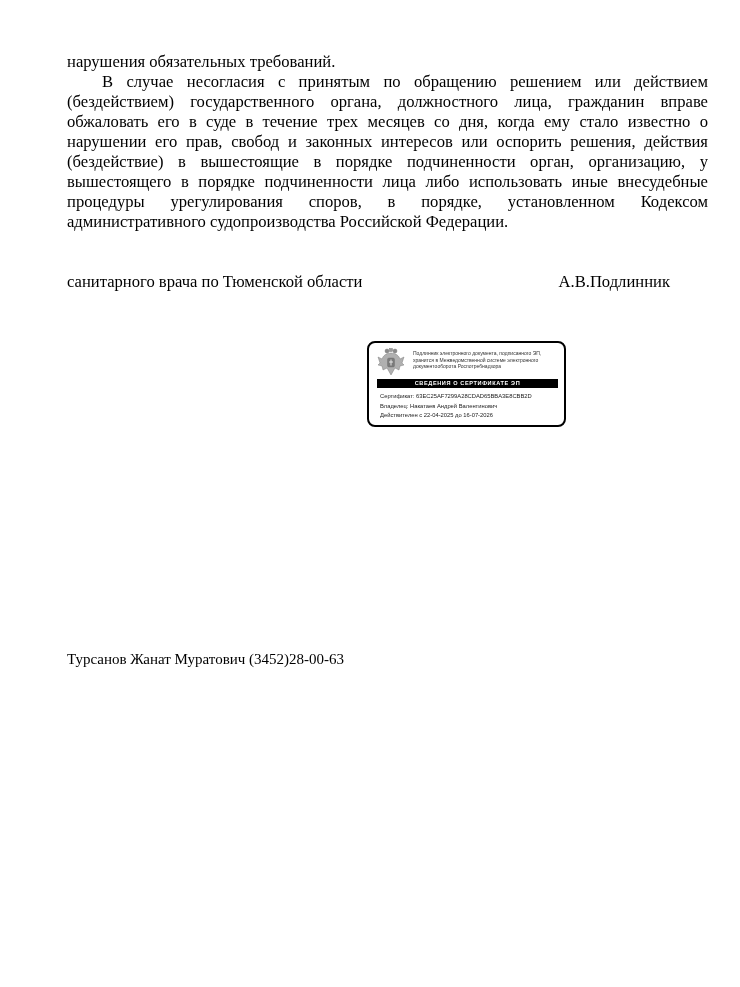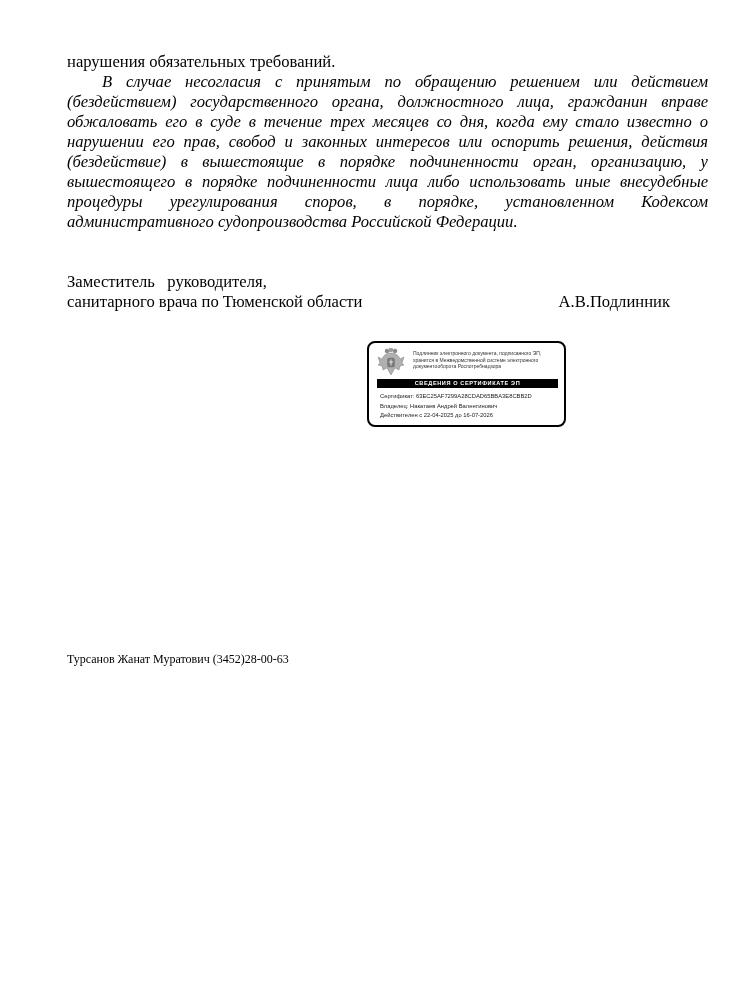--- a/index.html
+++ b/index.html
@@ -28,21 +28,20 @@
       width: 641px;
       font-size: 16.6px;
       line-height: 20px;
       text-align: justify;
     }
     .body-text p {
       margin: 0;
     }
     .body-text .indent {
       text-indent: 35px;
-      font-style: italic;
     }
     .body-text .line-last {
       text-align-last: left;
     }
     .signature {
       position: absolute;
       left: 67px;
       top: 272px;
       width: 641px;
       font-size: 16.6px;
@@ -107,37 +106,36 @@
       font-size: 5.8px;
       line-height: 9.5px;
       color: #222;
       white-space: nowrap;
     }
     .stamp .cert-lines div { display: block; }
     .executor {
       position: absolute;
       left: 67px;
       top: 653px;
-      font-size: 12px;
+      font-size: 15px;
       line-height: 12px;
       white-space: nowrap;
     }
   </style>
 </head>
 <body>
 
 <div class="page">
 
   <div class="body-text">
     <p>нарушения обязательных требований.</p>
     <p class="indent line-last">В случае несогласия с принятым по обращению решением или действием (бездействием) государственного органа, должностного лица, гражданин вправе обжаловать его в суде в течение трех месяцев со дня, когда ему стало известно о нарушении его прав, свобод и законных интересов или оспорить решения, действия (бездействие) в вышестоящие в порядке подчиненности орган, организацию, у вышестоящего в порядке подчиненности лица либо использовать иные внесудебные процедуры урегулирования споров, в порядке, установленном Кодексом административного судопроизводства Российской Федерации.</p>
   </div>
 
   <div class="signature">
-    <span class="sig-line">Заместитель   руководителя,</span>
     <div class="sig-row">
       <span>санитарного врача по Тюменской области</span>
       <span>А.В.Подлинник</span>
     </div>
   </div>
 
   <div class="stamp">
     <svg class="emblem" viewBox="0 0 28 30" xmlns="http://www.w3.org/2000/svg">
       <g fill="#8a8a8a" stroke="#6a6a6a" stroke-width="0.4">
         <circle cx="10" cy="4" r="2"></circle>

